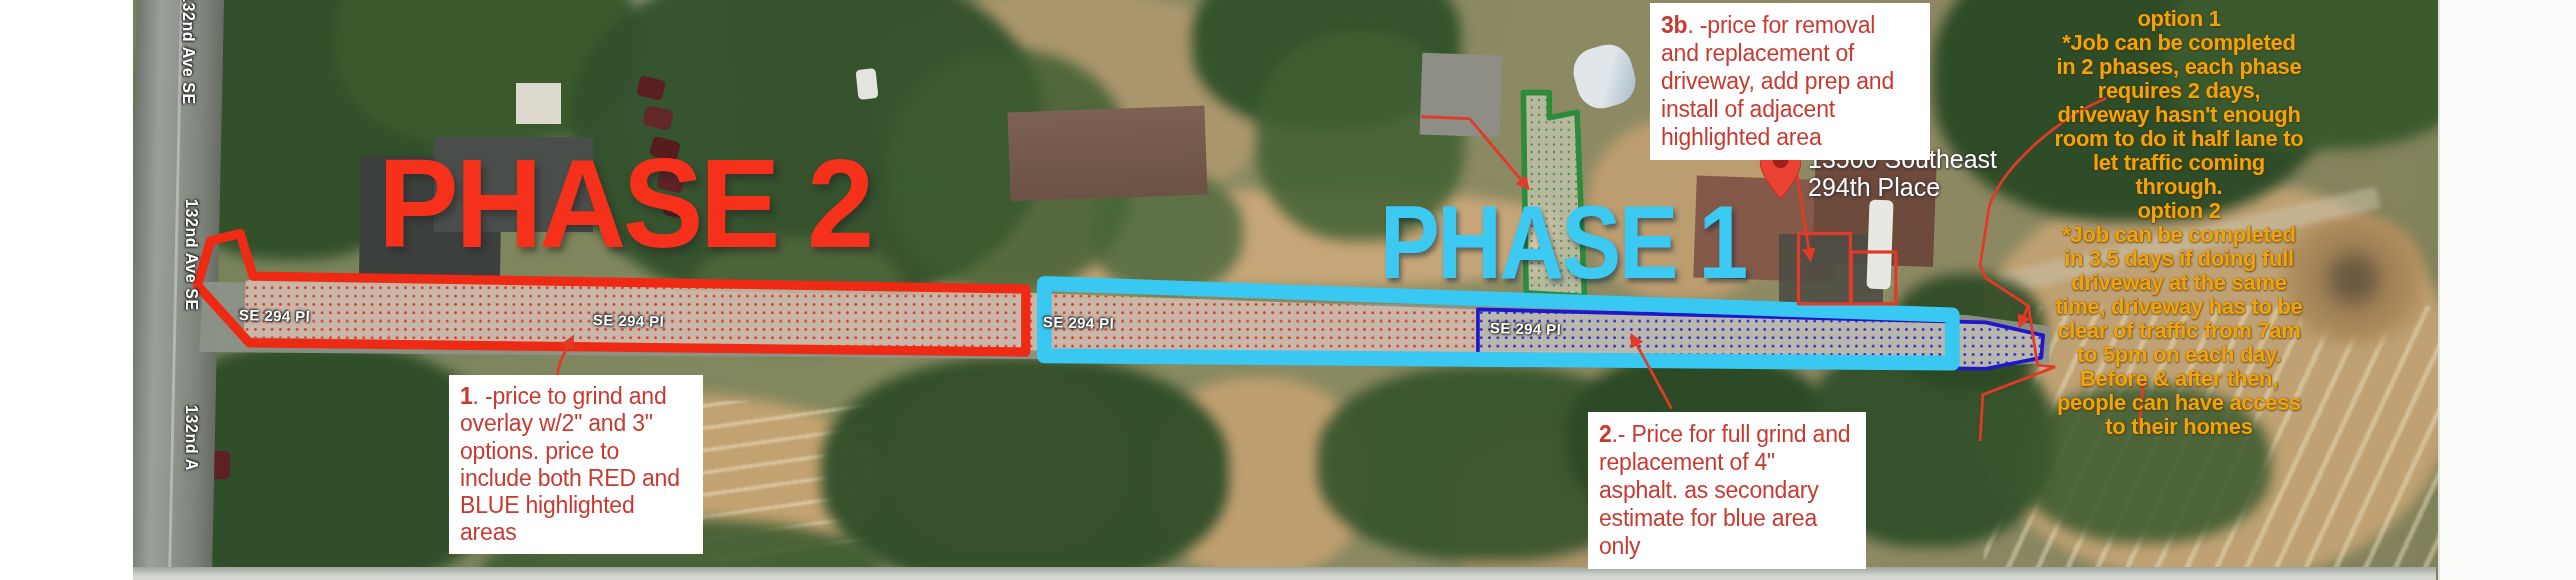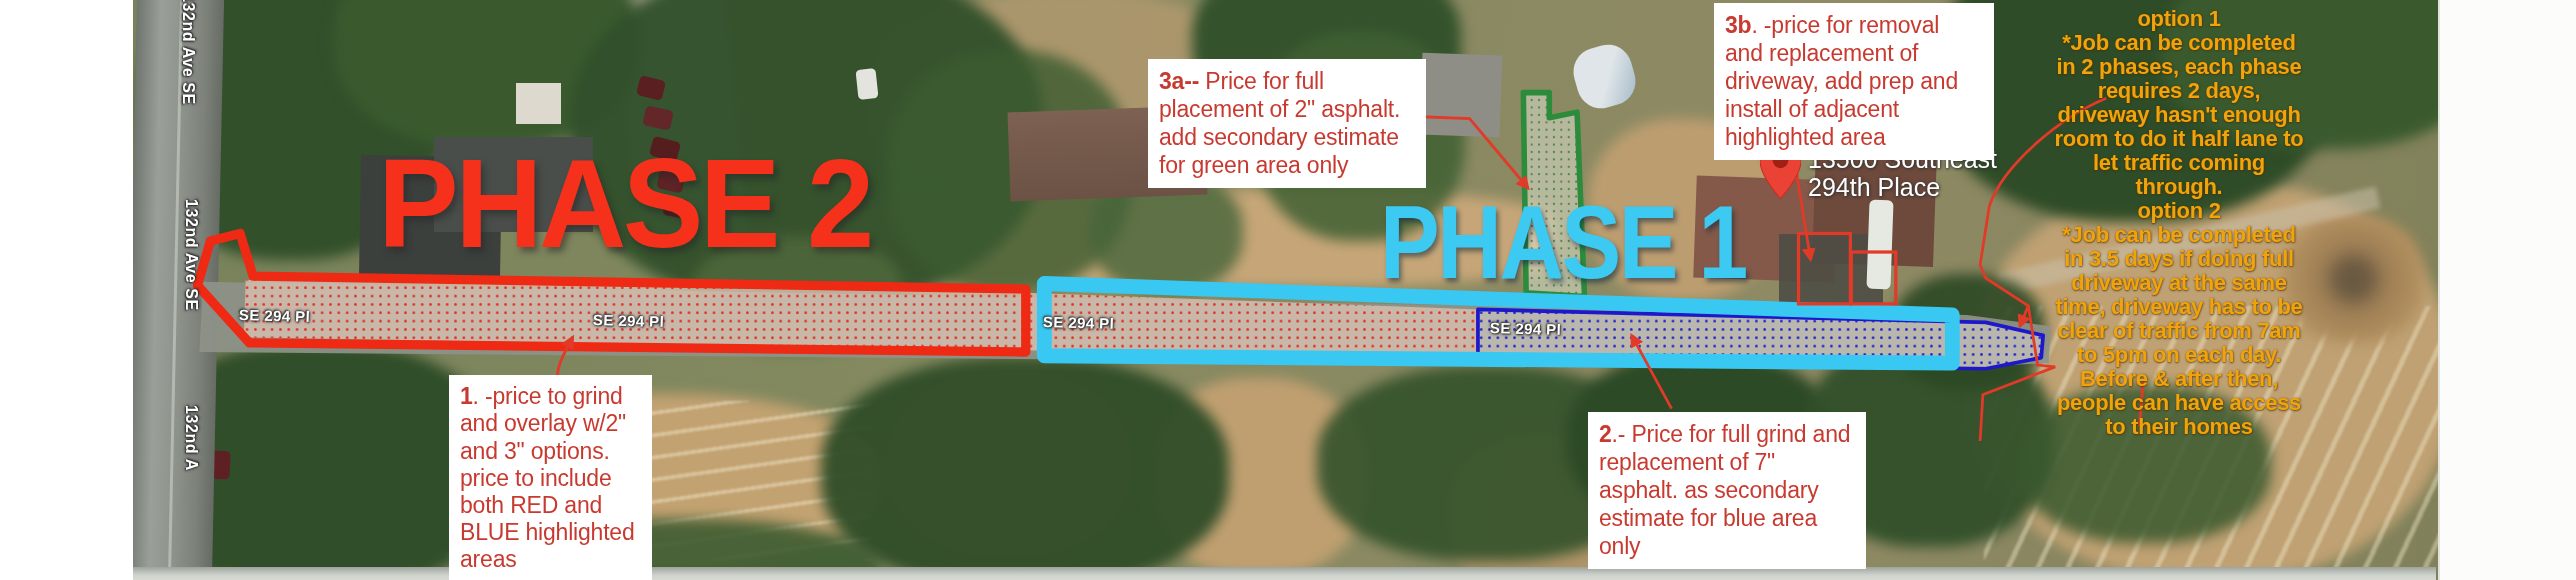--- a/index.html
+++ b/index.html
@@ -162,31 +162,28 @@
       <path d="M12,0 C5.4,0 0,5.4 0,12 c0,9 12,22 12,22 s12,-13 12,-22 C24,5.4 18.6,0 12,0 Z" fill="#ea4335" stroke="#c62d21" stroke-width="0.6"></path>
       <circle cx="12" cy="11.6" r="4.6" fill="#a02014"></circle>
     </svg>
   </div>
   <div class="pinlabel">13500 Southeast
 294th Place</div>
 
   <div id="phase2" class="phase">PHASE 2</div>
   <div id="phase1" class="phase">PHASE 1</div>
 
-  <div class="callout" style="left:1148px;top:59px;width:278px">
-    <b>3a--</b><span> Price for full placement of 2" asphalt. add secondary estimate for green area only</span>
-  </div>
-  <div class="callout" style="left:1714px;top:2.8px;width:280px">
+  <div class="callout" style="left:1650px;top:2.8px;width:280px">
     <b>3b</b><span>. -price for removal and replacement of driveway, add prep and install of adjacent highlighted area</span>
   </div>
-  <div class="callout" style="left:449px;top:375px;width:203px;line-height:1.18">
+  <div class="callout" style="left:449px;top:375px;width:254px;line-height:1.18">
     <b>1</b><span>. -price to grind and overlay w/2" and 3" options. price to include both RED and BLUE highlighted areas</span>
   </div>
   <div class="callout" style="left:1588px;top:412px;width:278px">
-    <b>2</b><span>.- Price for full grind and replacement of 7" asphalt. as secondary estimate for blue area only</span>
+    <b>2</b><span>.- Price for full grind and replacement of 4" asphalt. as secondary estimate for blue area only</span>
   </div>
 
   <div class="note-orange">option 1
 *Job can be completed
 in 2 phases, each phase
 requires 2 days,
 driveway hasn't enough
 room to do it half lane to
 let traffic coming
 through.

